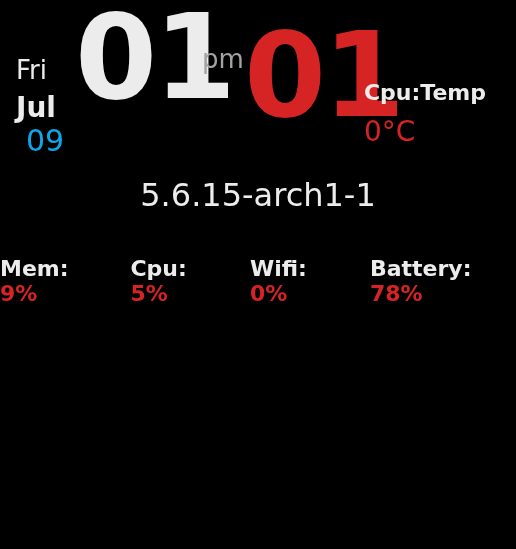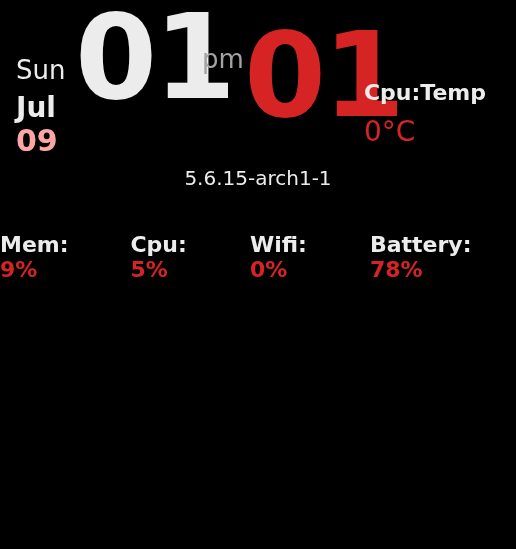--- a/index.html
+++ b/index.html
@@ -30,22 +30,23 @@
     }
     .month {
       font-size: 28px;
       font-weight: 700;
       color: #ececec;
       line-height: 1.1;
       margin-top: 8px;
     }
     .day-num {
       font-size: 30px;
-      font-weight: 700;
-      color: #fca5a5;
+      font-weight: 400;
+      color: #0ea5e9;
+      margin-left: 10px;
       line-height: 1.2;
     }
     .hour {
       position: absolute;
       left: 75px;
       top: -12px;
       font-size: 118px;
       font-weight: 700;
       color: #ececec;
       letter-spacing: -3px;
@@ -79,43 +80,43 @@
       color: #ececec;
     }
     .cputemp-value {
       font-size: 28px;
       font-weight: 400;
       color: #d62323;
       margin-top: 10px;
     }
     .kernel {
       text-align: center;
-      font-size: 20px;
+      font-size: 32px;
       font-weight: 500;
       color: #ececec;
-      margin-top: 6px;
+      margin-top: 16px;
     }
     .stats-row {
       display: flex;
       justify-content: flex-start;
       gap: 28px;
       margin-top: 42px;
       font-size: 22px;
       font-weight: 600;
     }
     .stat .label { color: #ececec; }
     .stat .val { color: #d62323; font-weight: 700; }
   </style>
 </head>
 <body>
 
 <div class="top">
 
   <div class="date-block">
-    <div class="day-of-week">Sun</div>
+    <div class="day-of-week">Fri</div>
     <div class="month">Jul</div>
     <div class="day-num">09</div>
   </div>
 
   <div class="hour">01</div>
   <div class="ampm">pm</div>
   <div class="minute">01</div>
 
   <div class="cputemp">
     <div class="cputemp-label">Cpu:Temp</div>

